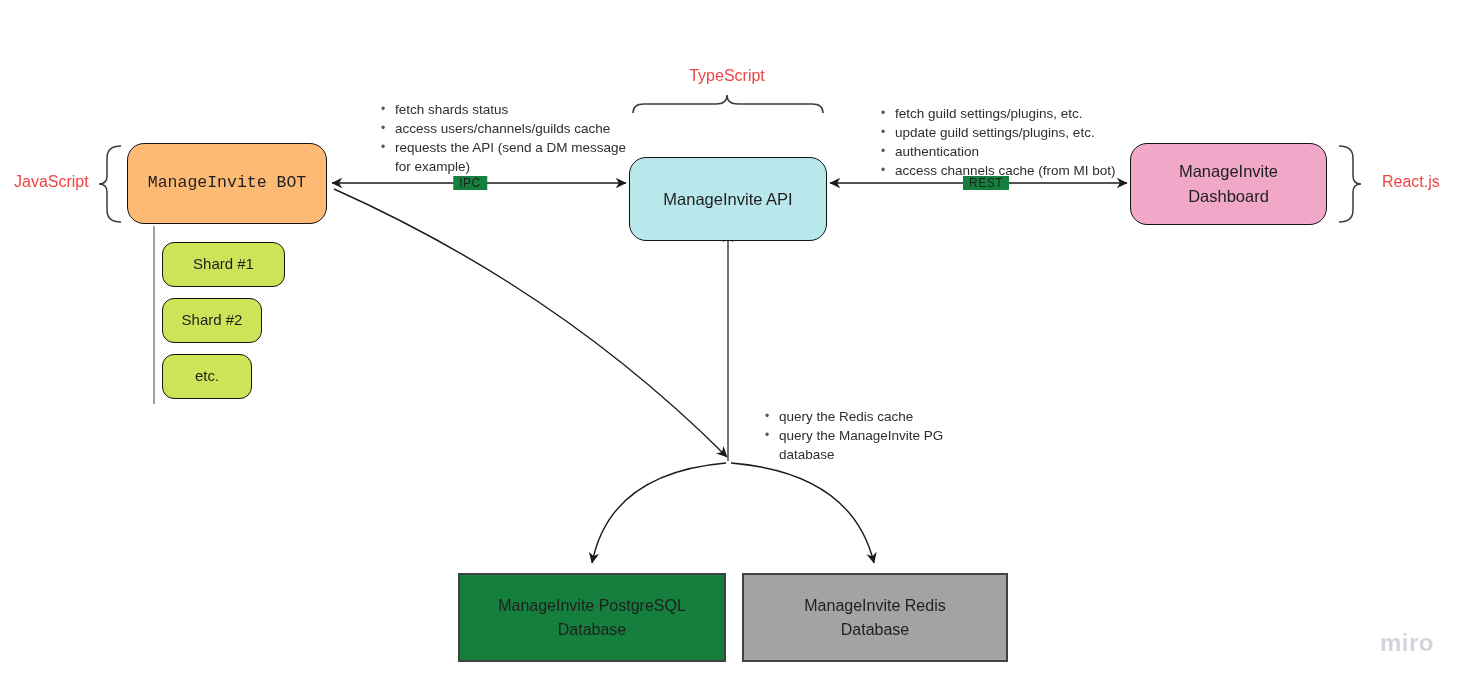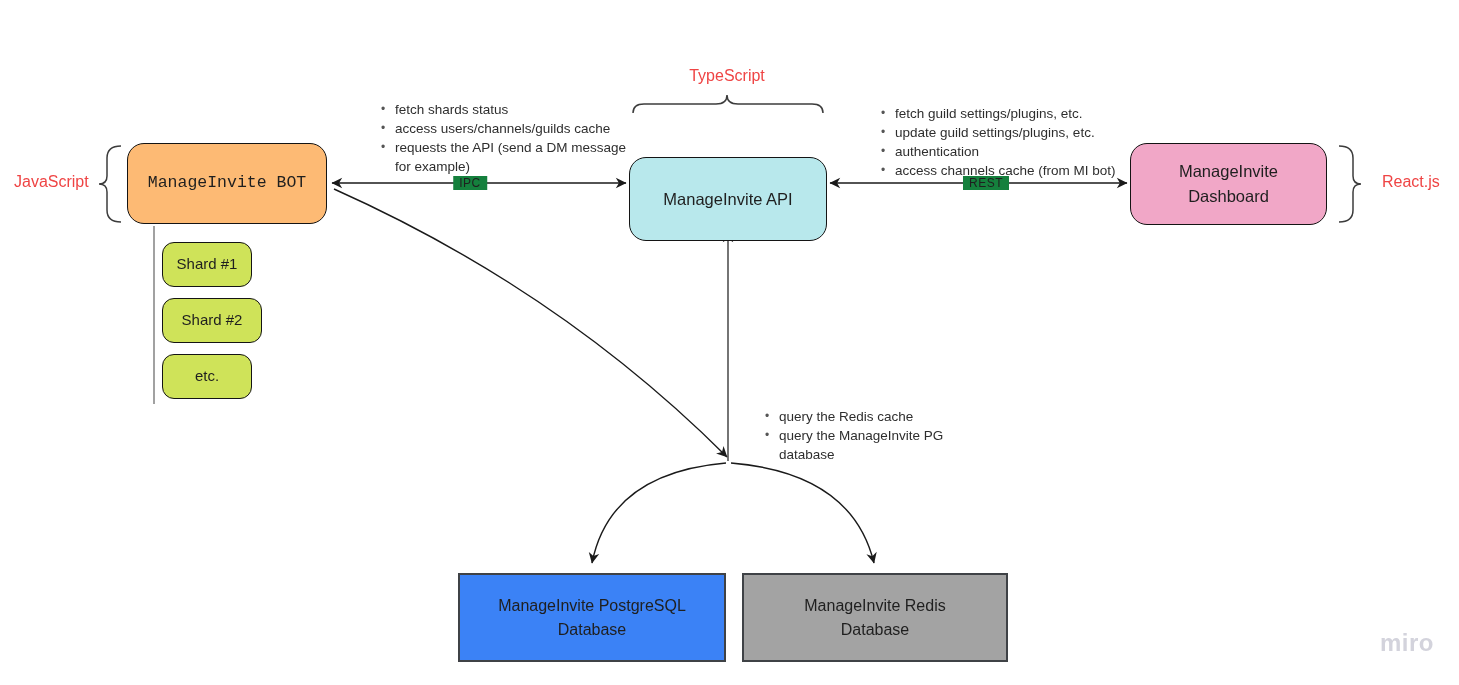--- a/index.html
+++ b/index.html
@@ -13,21 +13,21 @@
     text-align:center;color:#1f1f1f;box-sizing:border-box;line-height:1.5;
   }
   .rounded{border:1.6px solid #141414;border-radius:17px;font-size:16.5px;}
   .bot{background:#fdba74;font-family:Liberation Mono, monospace;}
   .api{background:#b8e8ec;}
   .dash{background:#f1a7c7;padding:0 40px;}
   .shard{
     background:#cfe359;border:1.5px solid #141414;border-radius:12px;font-size:15px;
   }
   .db{border:2px solid #3f4246;font-size:16px;padding:0 32px;}
-  .pg{background:#3b82f6;}
+  .pg{background:#15803d;}
   .redis{background:#a3a3a3;}
   .tech{position:absolute;color:#ef4444;font-size:16px;white-space:nowrap;}
   .tech.centered{transform:translate(-50%,-50%);}
   .edge-label{
     position:absolute;transform:translate(-50%,-50%);background:#15803d;
     padding:0 6px;font-size:12px;color:#1f1f1f;letter-spacing:0.5px;white-space:nowrap;
   }
   .notes{
     position:absolute;list-style:none;margin:16px;padding:0;
     font-size:13.5px;line-height:19px;color:#2e2e2e;
@@ -79,21 +79,21 @@
   </div>
 
   <div class="node rounded api" style="left:629px;top:142px;width:198px;height:84px;margin-top:15px;">
     <span>ManageInvite API</span>
   </div>
 
   <div class="node rounded dash" style="left:1130px;top:143px;width:197px;height:82px;">
     <span>ManageInvite Dashboard</span>
   </div>
 
-  <div class="node shard" style="left:162px;top:242px;width:90px;height:45px;">
+  <div class="node shard" style="left:162px;top:242px;width:123px;height:45px;">
     <span>Shard #1</span>
   </div>
   <div class="node shard" style="left:162px;top:298px;width:100px;height:45px;">
     <span>Shard #2</span>
   </div>
   <div class="node shard" style="left:162px;top:354px;width:90px;height:45px;">
     <span>etc.</span>
   </div>
 
   <div class="node db pg" style="left:458px;top:573px;width:268px;height:89px;">

